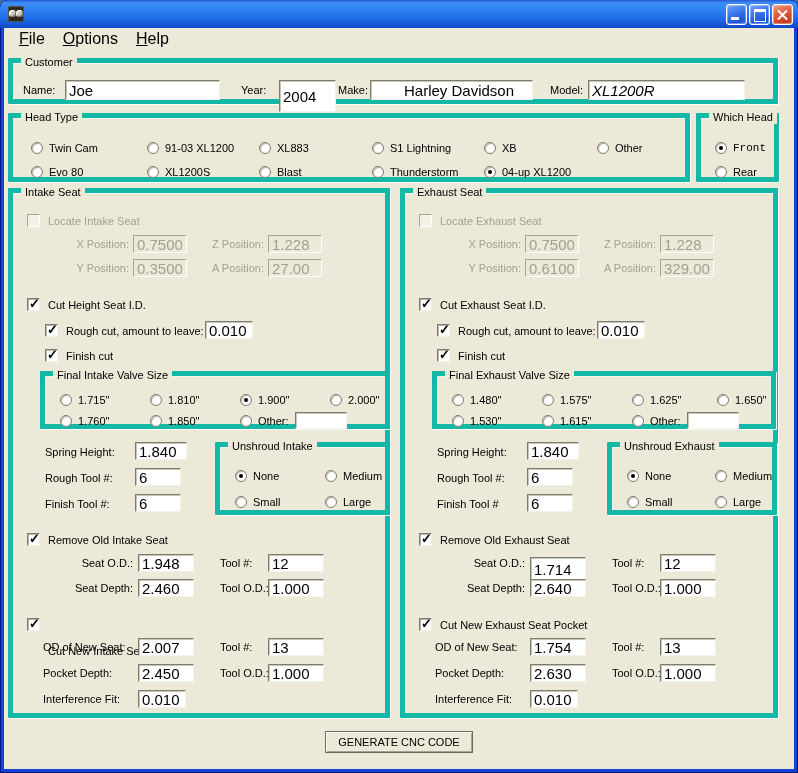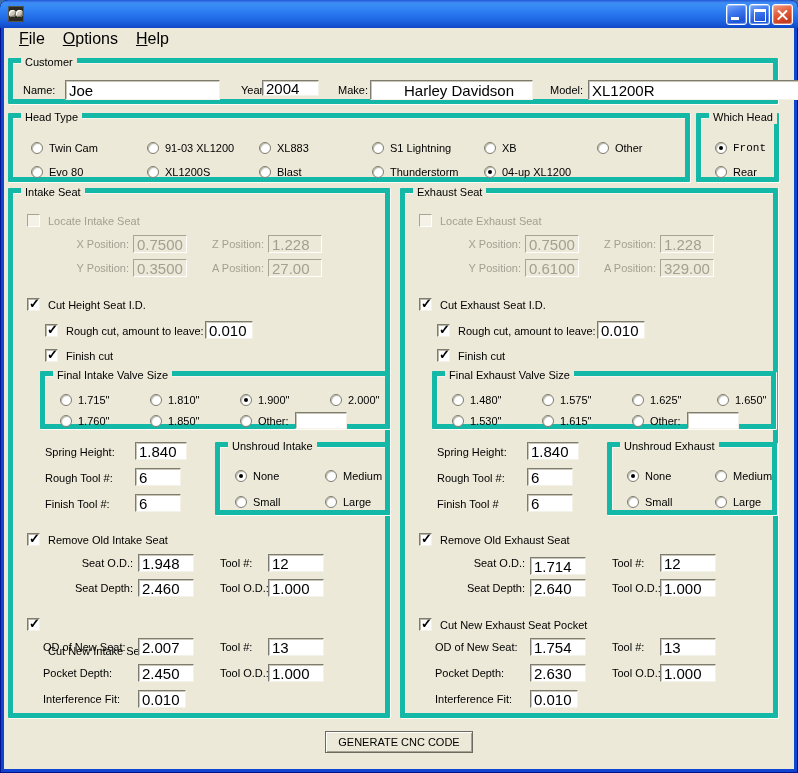--- a/index.html
+++ b/index.html
@@ -69,25 +69,25 @@
     <span class="mitem"><span class="k">H</span><span>elp</span></span>
   </div>
 
   <div class="client">
 
     <div class="group" style="left:4px;top:8px;width:770px;height:46px;">
       <span class="legend">Customer</span>
       <span class="lbl" style="left:10px;top:20px;">Name:</span>
       <input class="tb" style="left: 52px; top: 17px; width: 155px; height: 20px;" value="Joe">
       <span class="lbl" style="left:228px;top:20px;">Year:</span>
-      <input class="tb" style="left: 249px; top: 17px; width: 57px; height: 16px;" value="2004">
+      <input class="tb" style="left: 266px; top: 17px; width: 57px; height: 32px;" value="2004">
       <span class="lbl" style="left:325px;top:20px;">Make:</span>
       <input class="tb" style="left: 357px; top: 17px; width: 163px; height: 20px; padding-left: 33px;" value="Harley Davidson">
       <span class="lbl" style="left:537px;top:20px;">Model:</span>
-      <input class="tb" style="left: 575px; top: 17px; width: 211px; height: 20px;" value="XL1200R">
+      <input class="tb" style="left: 575px; top: 17px; width: 157px; height: 20px; font-style: italic;" value="XL1200R">
     </div>
 
     <div class="group" style="left:4px;top:63px;width:682px;height:69px;">
       <span class="legend">Head Type</span>
       <span class="rd" style="left:18px;top:24px;" data-checked="false"></span>
       <span class="lbl" style="left:36px;top:23px;">Twin Cam</span>
       <span class="rd" style="left:134px;top:24px;" data-checked="false"></span>
       <span class="lbl" style="left:152px;top:23px;">91-03 XL1200</span>
       <span class="rd" style="left:246px;top:24px;" data-checked="false"></span>
       <span class="lbl" style="left:264px;top:23px;">XL883</span>
@@ -258,21 +258,21 @@
         <span class="lbl" style="left:121px;top:22px;">Medium</span>
         <span class="rd" style="left:15px;top:49px;" data-checked="false"></span>
         <span class="lbl" style="left:33px;top:48px;">Small</span>
         <span class="rd" style="left:103px;top:49px;" data-checked="false"></span>
         <span class="lbl" style="left:121px;top:48px;">Large</span>
       </div>
 
       <span class="cb" style="left:14px;top:340px;" data-checked="true"></span>
       <span class="lbl" style="left:35px;top:340px;">Remove Old Exhaust Seat</span>
       <span class="lbl r" style="left:30px;top:363px;width:90px;">Seat O.D.:</span>
-      <input class="tb" style="left: 125px; top: 364px; width: 56px; height: 18px;" value="1.714">
+      <input class="tb" style="left: 125px; top: 364px; width: 56px; height: 24px;" value="1.714">
       <span class="lbl" style="left:207px;top:363px;">Tool #:</span>
       <input class="tb" style="left: 255px; top: 361px; width: 56px; height: 18px;" value="12">
       <span class="lbl r" style="left:30px;top:388px;width:90px;">Seat Depth:</span>
       <input class="tb" style="left: 125px; top: 386px; width: 56px; height: 18px;" value="2.640">
       <span class="lbl" style="left:207px;top:388px;">Tool O.D.:</span>
       <input class="tb" style="left: 255px; top: 386px; width: 56px; height: 18px;" value="1.000">
 
       <span class="cb" style="left:14px;top:425px;" data-checked="true"></span>
       <span class="lbl" style="left:35px;top:425px;">Cut New Exhaust Seat Pocket</span>
       <span class="lbl" style="left:30px;top:447px;">OD of New Seat:</span>

